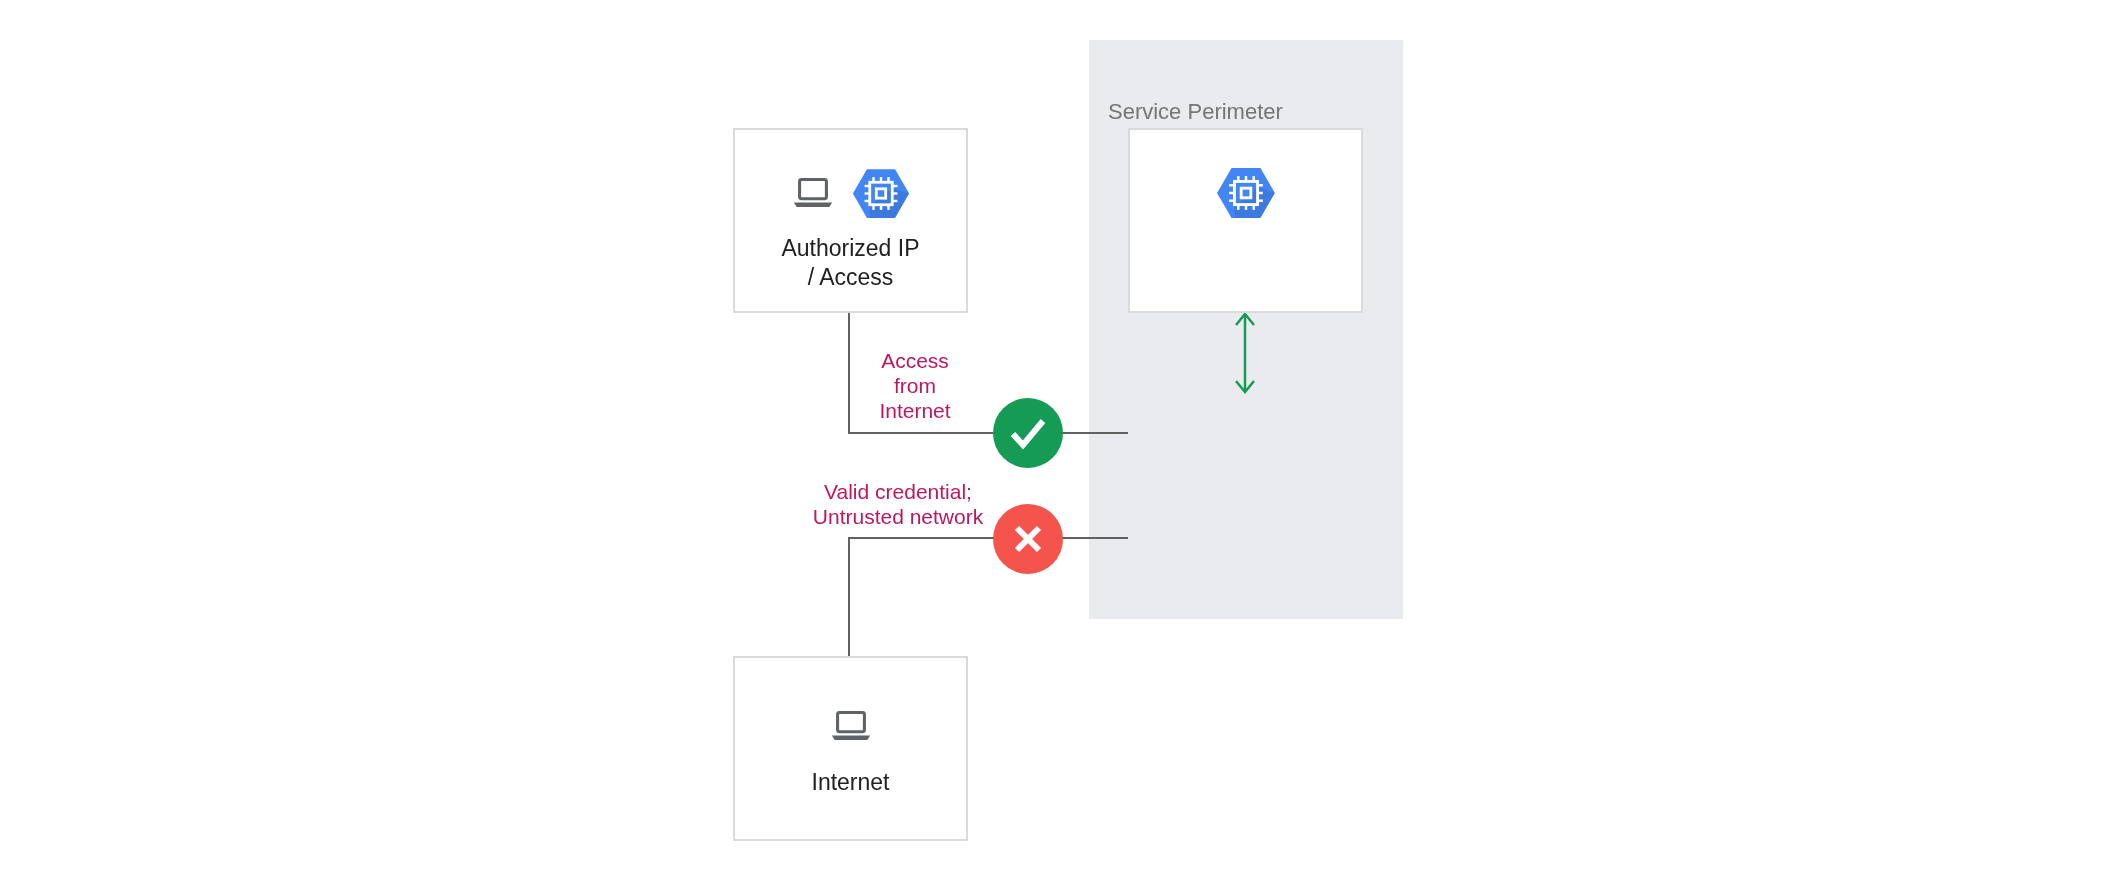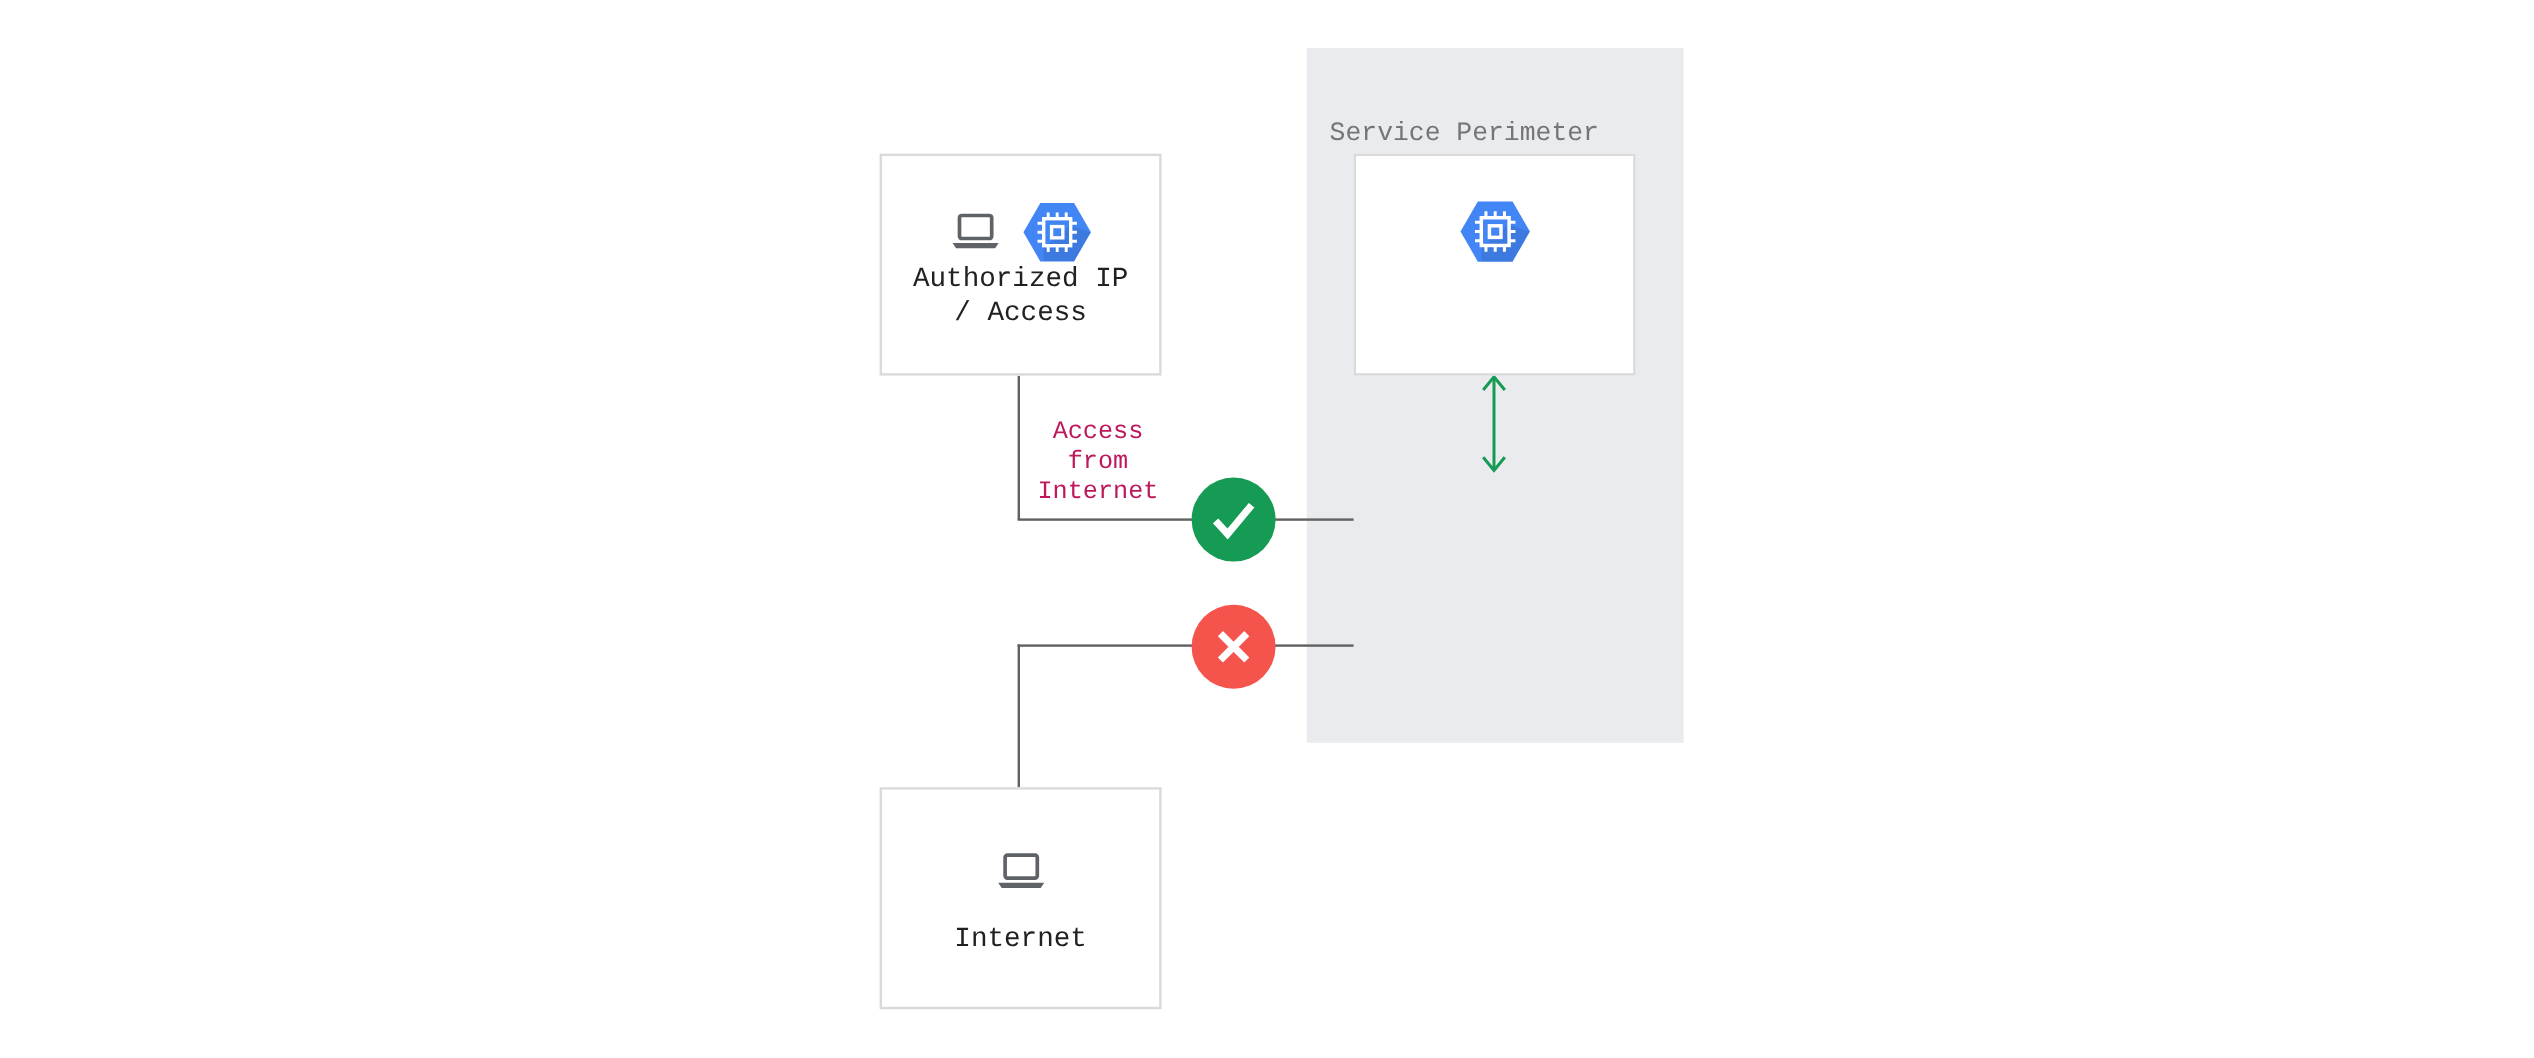--- a/index.html
+++ b/index.html
@@ -1,21 +1,21 @@
 <!DOCTYPE html>
 <html><head>
 <meta charset="utf-8">
 <style>
   html, body { margin: 0; padding: 0; background: #ffffff; }
   .stage {
     position: relative;
     width: 2112px;
     height: 882px;
     background: #ffffff;
-    font-family: Liberation Mono, monospace;
+    font-family: Liberation Sans, sans-serif;
     overflow: hidden;
   }
 
   
   .panel {
     position: absolute;
     left: 1089px; top: 40px;
     width: 314px; height: 579px;
     background: #E9EBEE;
   }
@@ -40,21 +40,21 @@
     position: absolute;
     left: 0; right: 0; top: 34px;
     height: 58px;
     display: flex;
     align-items: center;
     justify-content: center;
     gap: 15px;
   }
   .node .label {
     position: absolute;
-    left: 0; right: 0; top: 88px;
+    left: 0; right: 0; top: 104px;
     text-align: center;
     font-size: 23px;
     line-height: 29px;
     color: #212121;
   }
   .node .label span { display: block; }
 
   #node-authorized-ip { left: 733px; top: 128px; }
   #node-authorized-nw { left: 1128px; top: 128px; }
   #node-data-gcp      { left: 1128px; top: 394px; }
@@ -215,14 +215,18 @@
       </g>
     </svg>
   </div>
 
   <div class="edge-label" id="label-allowed">
     <span>Access</span>
     <span>from</span>
     <span>Internet</span>
   </div>
 
+  <div class="edge-label" id="label-denied">
+    <span>Valid credential;</span>
+    <span>Untrusted network</span>
+  </div>
 
 </div>
 
 </body></html>

